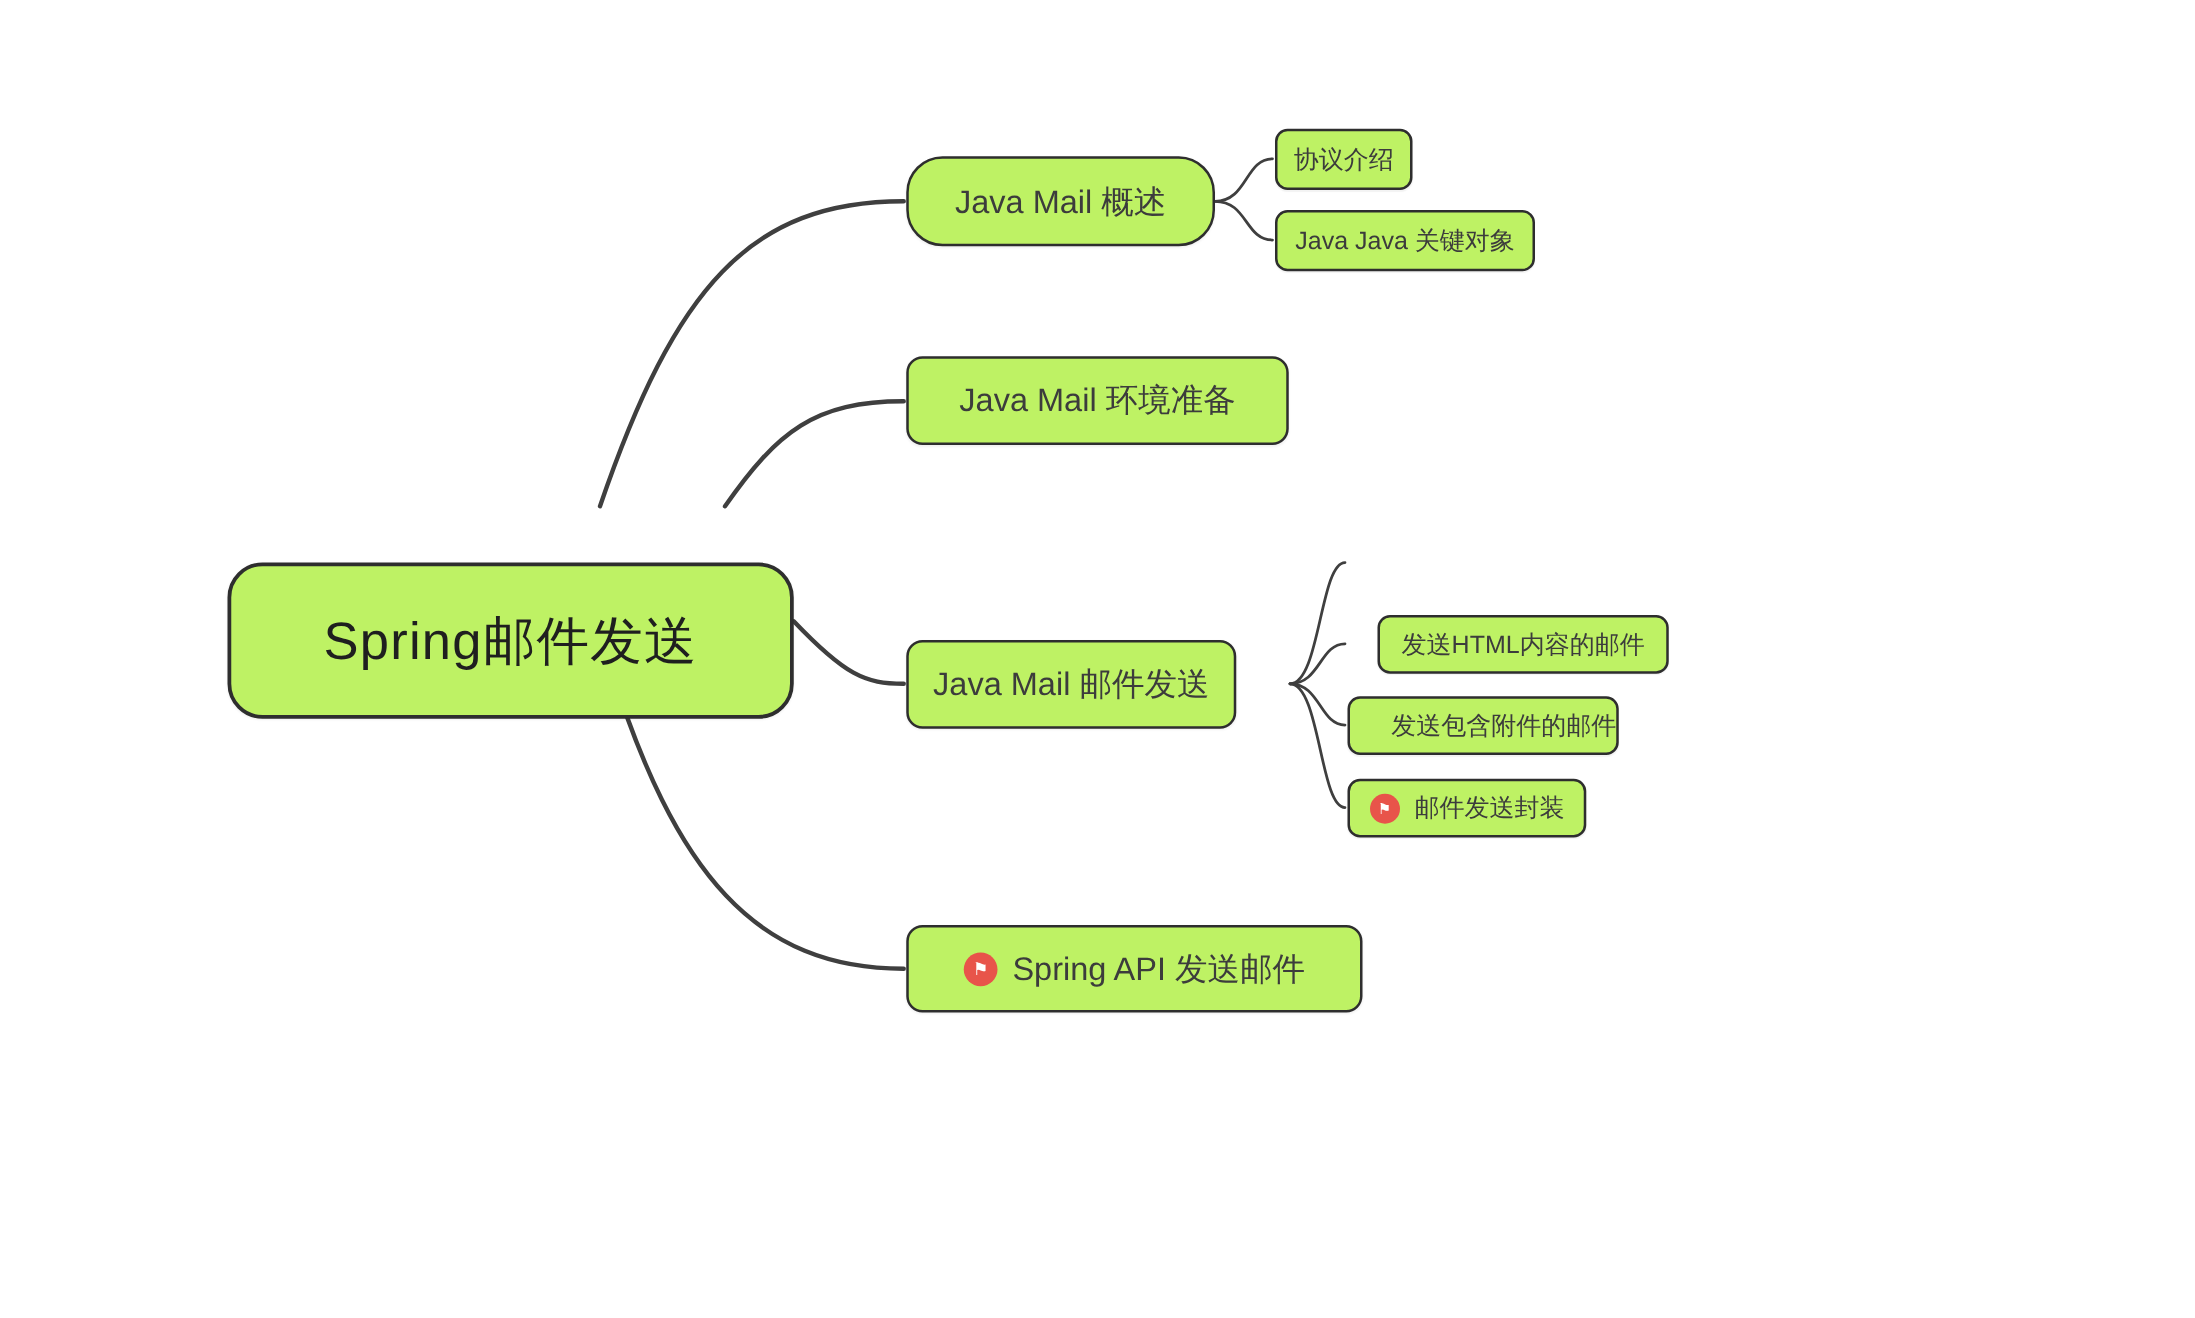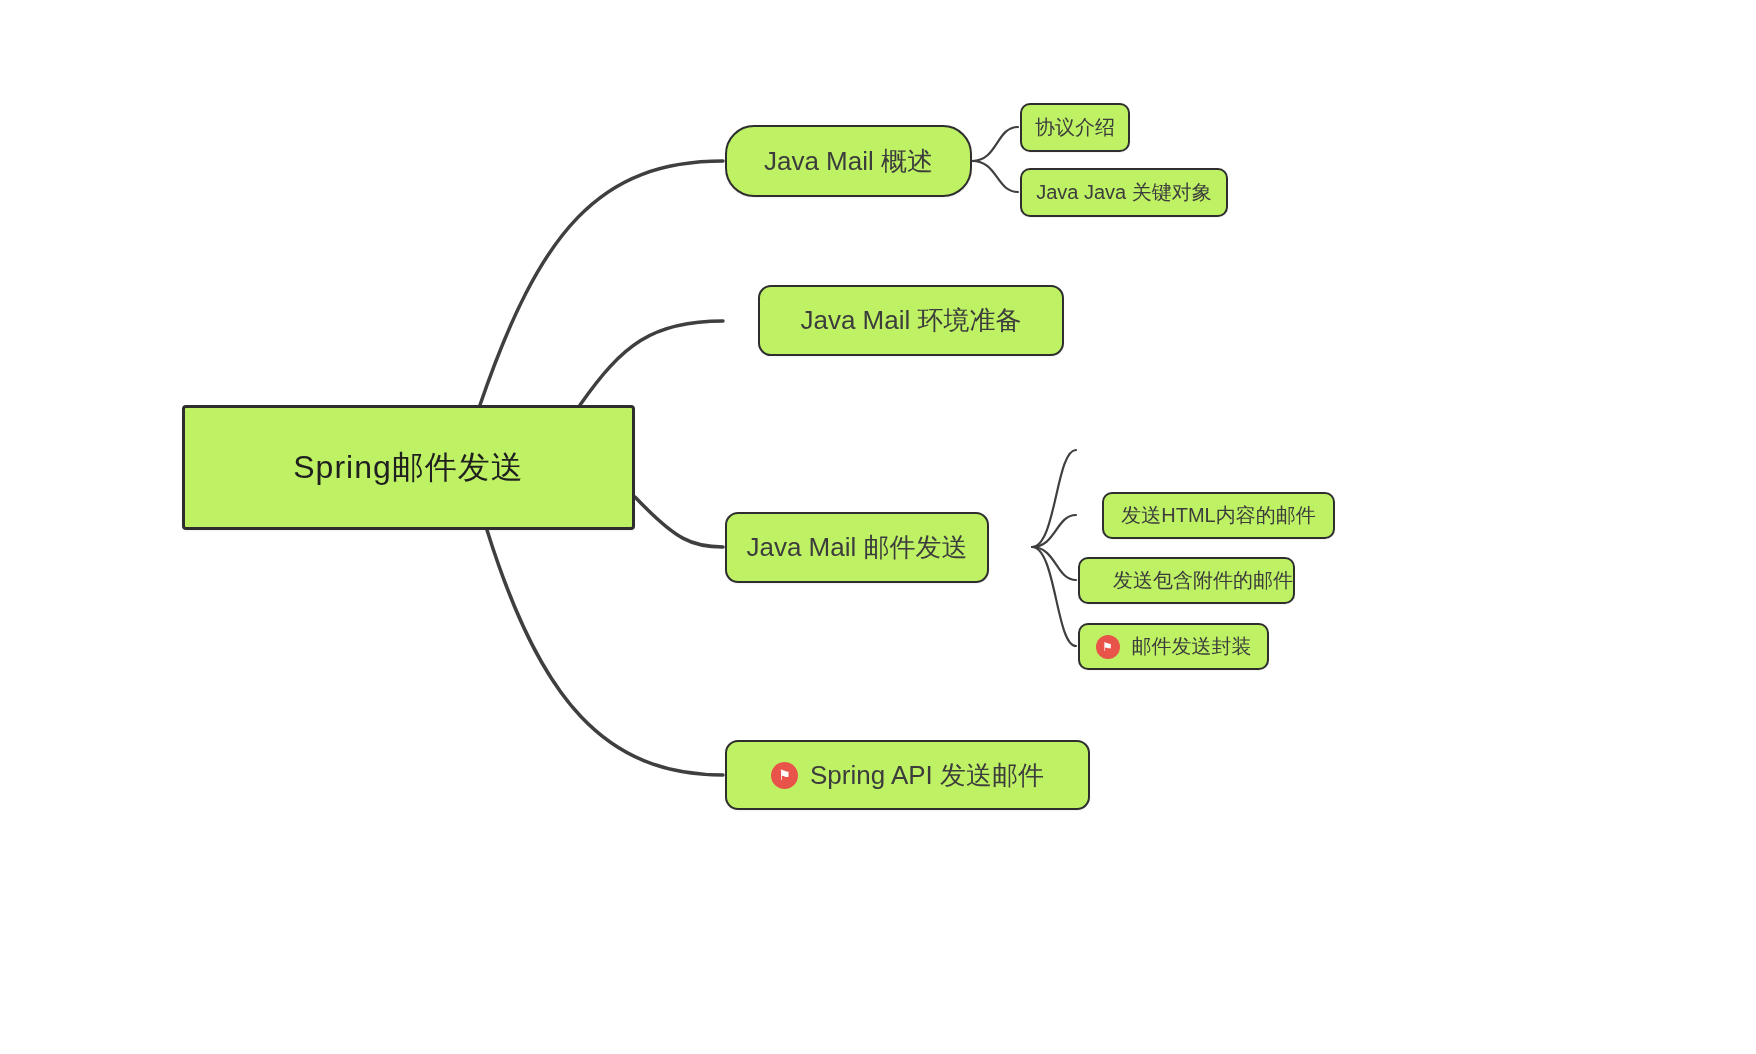--- a/index.html
+++ b/index.html
@@ -30,24 +30,25 @@
     border-radius: 12px;
     display: flex;
     align-items: center;
     justify-content: center;
     color: #3c3c3c;
     white-space: nowrap;
     box-shadow: 0 1px 2px rgba(0,0,0,0.06);
   }
   .root {
     border-width: 3.5px;
-    border-radius: 4px;
-    font-size: 32px;
+    border-radius: 28px;
+    font-size: 42px;
     color: #1f1f1f;
     letter-spacing: 1px;
+    margin-top: 45px;
   }
   .branch { font-size: 26px; border-radius: 13px; }
   .child  { font-size: 20px; border-width: 2px; border-radius: 10px; box-shadow: 0 1px 1px rgba(0,0,0,0.05); }
   .with-icon { gap: 12px; }
   .flag {
     display: inline-flex;
     align-items: center;
     justify-content: center;
     width: 27px; height: 27px;
     border-radius: 50%;
@@ -87,21 +88,21 @@
   <div class="node branch" style="left:725px; top:125px; width:247px; height:72px;border-radius:29px;">
     <span>Java Mail 概述</span>
   </div>
   <div class="node child" style="left:1020px; top:103px; width:110px; height:49px;">
     <span>协议介绍</span>
   </div>
   <div class="node child" style="left:1020px; top:168px; width:208px; height:49px;">
     <span>Java Java  关键对象</span>
   </div>
 
-  <div class="node branch" style="left:725px; top:285px; width:306px; height:71px;margin-left:33px;">
+  <div class="node branch" style="left:725px; top:285px; width:306px; height:71px;">
     <span>Java Mail 环境准备</span>
   </div>
 
   <div class="node branch" style="left:725px; top:512px; width:264px; height:71px;">
     <span>Java Mail 邮件发送</span>
   </div>
   <div class="node child" style="left:1078px; top:492px; width:233px; height:47px;margin-left:24px;">
     <span>发送HTML内容的邮件</span>
   </div>
   <div class="node child" style="left:1078px; top:557px; width:217px; height:47px;justify-content:flex-end;">

